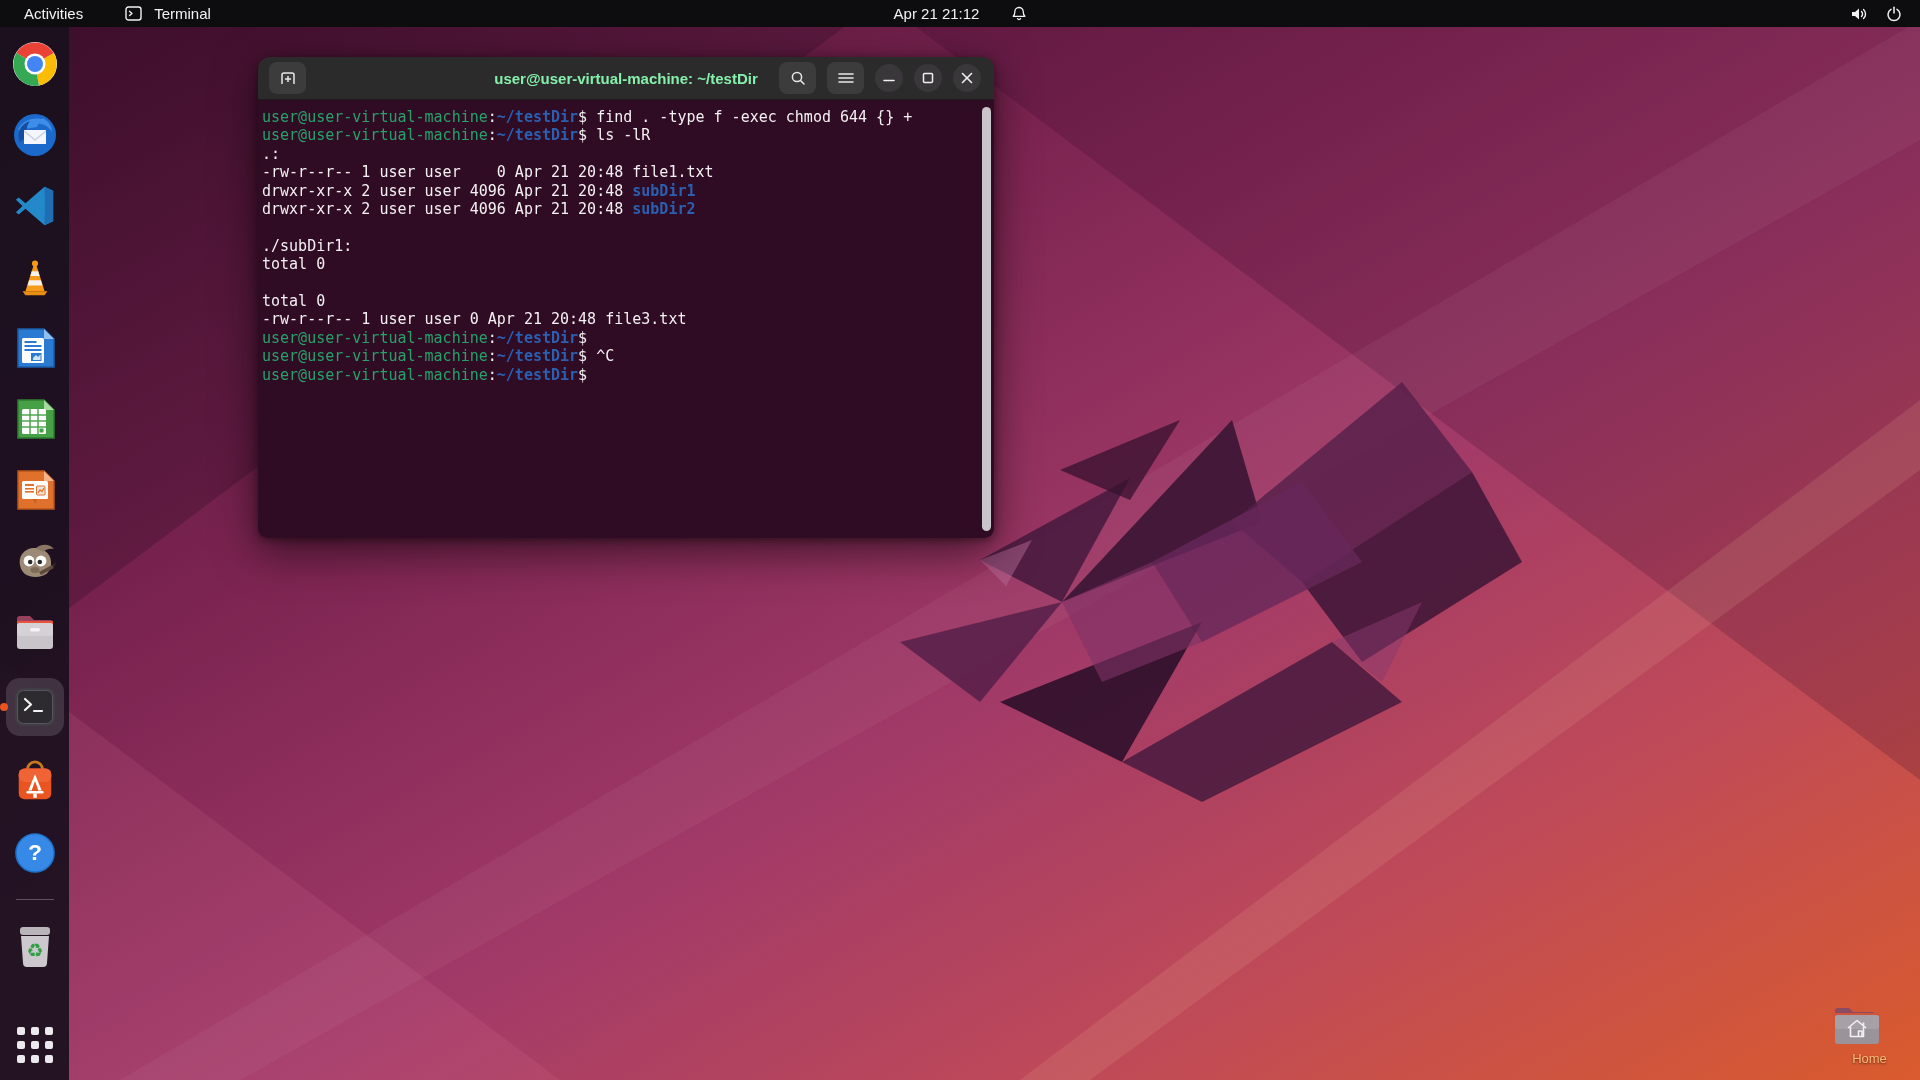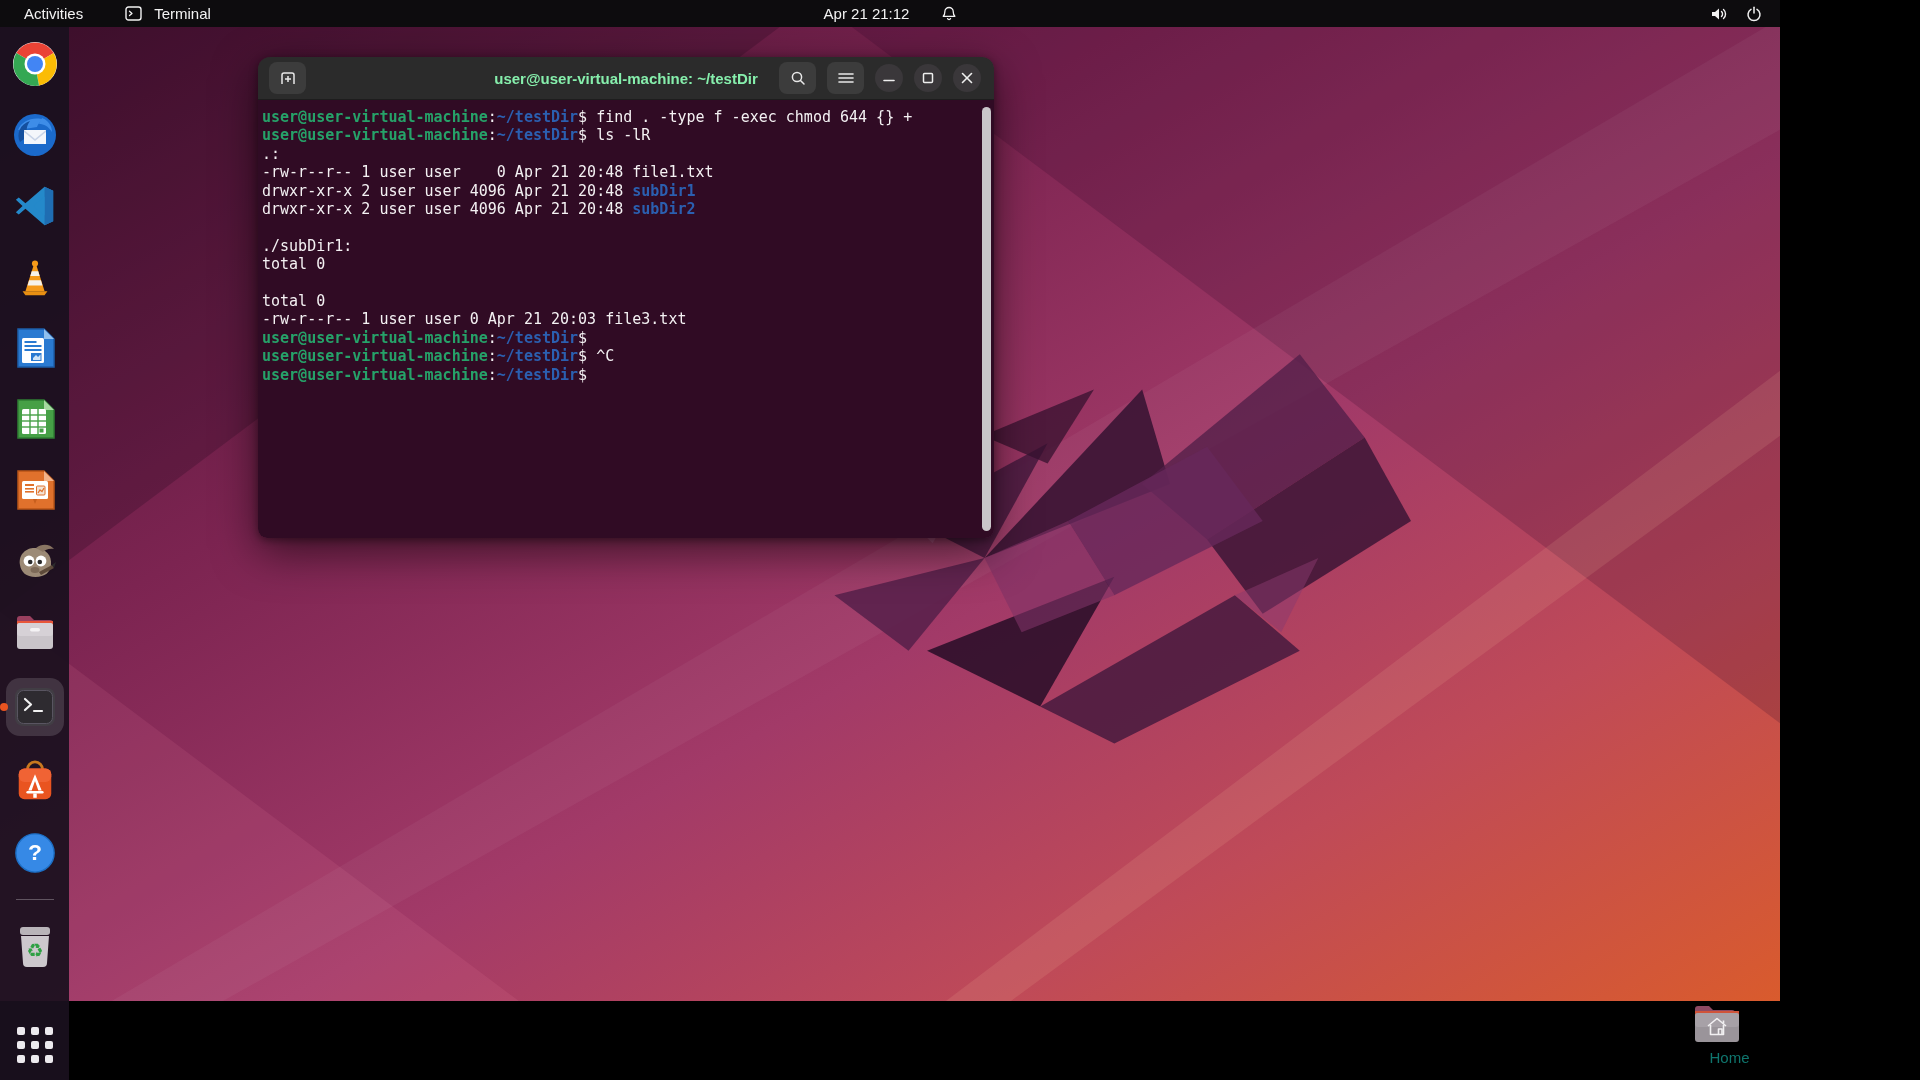--- a/index.html
+++ b/index.html
@@ -1,16 +1,16 @@
 <!DOCTYPE html>
 <html style="--topbar-bg: #0d0c0e; --titlebar-bg: #2b2b2b; --terminal-bg: #300b24; --prompt-green: #26a269; --path-blue: #2b5fb0; --accent-orange: #e95420;"><head>
 <meta charset="utf-8">
 <style>
   html,body{margin:0;padding:0;background:#000;}
-  .screen{position:relative;width:1780px;height:1080px;overflow:hidden;
+  .screen{position:relative;width:1920px;height:1080px;overflow:hidden;
           font-family:"Liberation Sans",sans-serif;-webkit-font-smoothing:antialiased;}
 
   
   .wallpaper{position:absolute;inset:0;z-index:0;}
 
   
   .topbar{position:absolute;top:0;left:0;right:0;height:27px;background:var(--topbar-bg,#0d0c0e);
           display:flex;align-items:center;color:#f2f2f2;font-size:15px;z-index:50;}
   .topbar .left{display:flex;align-items:center;gap:34px;padding-left:16px;}
   .activities{padding:2px 8px;border-radius:6px;cursor:pointer;}
@@ -44,30 +44,30 @@
   .tb-btn{width:37px;height:32px;border:none;border-radius:8px;background:#3c3c3c;color:#eee;
           display:flex;align-items:center;justify-content:center;cursor:pointer;padding:0;}
   .newtab-btn{margin-left:11px;}
   .win-controls{margin-left:auto;display:flex;align-items:center;gap:11px;padding-right:13px;}
   .circle-btn{width:28px;height:28px;border:none;border-radius:50%;background:#3a373a;color:#efefef;
               display:flex;align-items:center;justify-content:center;cursor:pointer;padding:0;}
   .term-body{position:relative;flex:1;background:var(--terminal-bg,#300b24);}
   .term-out{position:absolute;inset:0;padding:8px 18px 6px 4px;overflow:hidden;
             font-family:"DejaVu Sans Mono","Liberation Mono",monospace;font-size:15px;line-height:18.4px;}
   .tline{white-space:pre;}
-  .t-g{color:var(--prompt-green,#26a269);font-weight:bold;}
+  .t-g{color:var(--prompt-green,#26a269);font-weight:normal;}
   .t-b{color:var(--path-blue,#2b5fb0);font-weight:bold;}
   .t-w{color:#f4f1f3;}
   .term-scrollbar{position:absolute;top:7px;bottom:7px;right:3px;width:9px;border-radius:5px;
                   background:#c9c5c9;cursor:pointer;}
 
   
   .home-icon{position:absolute;right:20px;bottom:14px;width:86px;display:flex;flex-direction:column;
              align-items:center;gap:4px;cursor:pointer;z-index:20;}
-  .home-label{color:#0f766e;font-size:15px;text-shadow:0 1px 2px rgba(0,0,0,0.6);margin-left:25px;}
+  .home-label{color:#fdba74;font-size:13px;text-shadow:0 1px 2px rgba(0,0,0,0.6);margin-left:25px;}
 </style>
 </head>
 <body>
 
 <div class="screen">
 
   <svg class="wallpaper" viewBox="0 0 1920 1080" preserveAspectRatio="none">
     <defs>
       <linearGradient id="bgGrad" x1="0" y1="0" x2="1" y2="1">
         <stop offset="0" stop-color="#44112f"></stop>
@@ -348,21 +348,21 @@
           <div class="tline"><span class="t-g">user@user-virtual-machine</span><span class="t-w">:</span><span class="t-b">~/testDir</span><span class="t-w">$ ls -lR</span></div>
           <div class="tline"><span class="t-w">.:</span></div>
           <div class="tline"><span class="t-w">-rw-r--r-- 1 user user    0 Apr 21 20:48 file1.txt</span></div>
           <div class="tline"><span class="t-w">drwxr-xr-x 2 user user 4096 Apr 21 20:48 </span><span class="t-b">subDir1</span></div>
           <div class="tline"><span class="t-w">drwxr-xr-x 2 user user 4096 Apr 21 20:48 </span><span class="t-b">subDir2</span></div>
           <div class="tline"> </div>
           <div class="tline"><span class="t-w">./subDir1:</span></div>
           <div class="tline"><span class="t-w">total 0</span></div>
           <div class="tline"> </div>
           <div class="tline"><span class="t-w">total 0</span></div>
-          <div class="tline"><span class="t-w">-rw-r--r-- 1 user user 0 Apr 21 20:03 file3.txt</span></div>
+          <div class="tline"><span class="t-w">-rw-r--r-- 1 user user 0 Apr 21 20:48 file3.txt</span></div>
           <div class="tline"><span class="t-g">user@user-virtual-machine</span><span class="t-w">:</span><span class="t-b">~/testDir</span><span class="t-w">$</span></div>
           <div class="tline"><span class="t-g">user@user-virtual-machine</span><span class="t-w">:</span><span class="t-b">~/testDir</span><span class="t-w">$ ^C</span></div>
           <div class="tline"><span class="t-g">user@user-virtual-machine</span><span class="t-w">:</span><span class="t-b">~/testDir</span><span class="t-w">$</span></div>
         </div>
       <div class="term-scrollbar"></div>
     </div>
   </div>
 
   <div class="home-icon">
     <svg width="52" height="44" viewBox="0 0 52 44">

